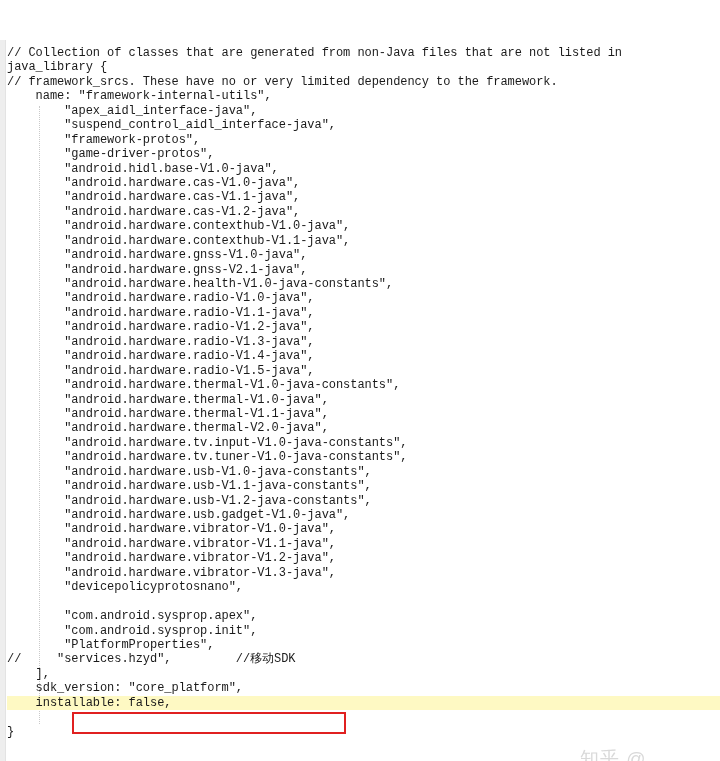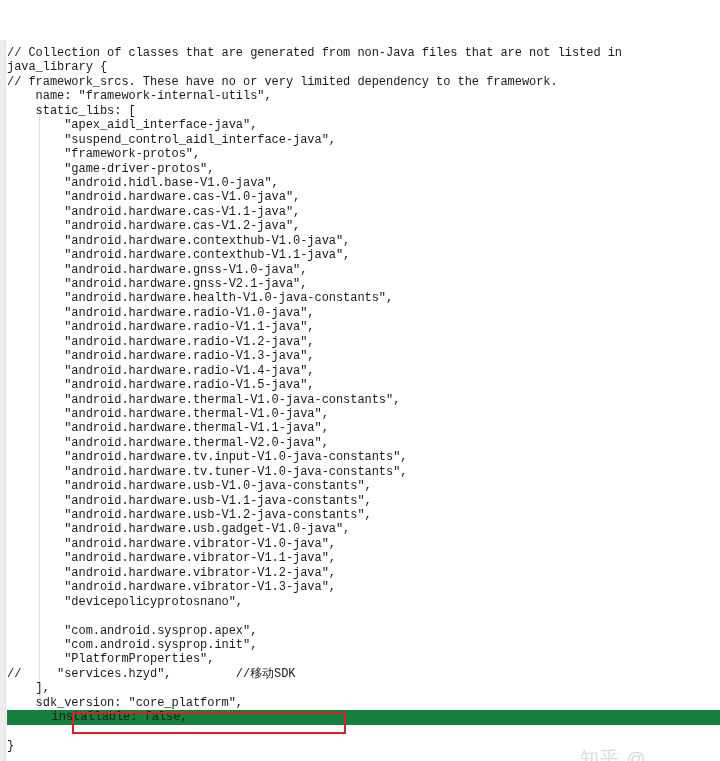--- a/index.html
+++ b/index.html
@@ -58,22 +58,21 @@
     height: 14.45px;
     line-height: 14.45px;
     font-size: 12px;
     color: #1a1a1a;
     white-space: pre;
     letter-spacing: -0.05px;
     padding-left: 0px;
   }
 
   .line.highlight {
-    background: #15803d;
-    padding-left: 16px;
+    background: #fef9c3;
   }
 
   .line.blank { color: transparent; }
 
   #lines {
     position: absolute;
     left: 0;
     top: 6px;
     width: 713px;
   }
@@ -120,21 +119,20 @@
 
   <div id="gutter-strip"></div>
 
   <div id="code-area">
     <div id="indent-guide"></div>
     <div id="lines">
         <div class="line">// Collection of classes that are generated from non-Java files that are not listed in</div>
         <div class="line">java_library {</div>
         <div class="line">// framework_srcs. These have no or very limited dependency to the framework.</div>
         <div class="line">    name: "framework-internal-utils",</div>
-        <div class="line">    static_libs: [</div>
         <div class="line">        "apex_aidl_interface-java",</div>
         <div class="line">        "suspend_control_aidl_interface-java",</div>
         <div class="line">        "framework-protos",</div>
         <div class="line">        "game-driver-protos",</div>
         <div class="line">        "android.hidl.base-V1.0-java",</div>
         <div class="line">        "android.hardware.cas-V1.0-java",</div>
         <div class="line">        "android.hardware.cas-V1.1-java",</div>
         <div class="line">        "android.hardware.cas-V1.2-java",</div>
         <div class="line">        "android.hardware.contexthub-V1.0-java",</div>
         <div class="line">        "android.hardware.contexthub-V1.1-java",</div>

